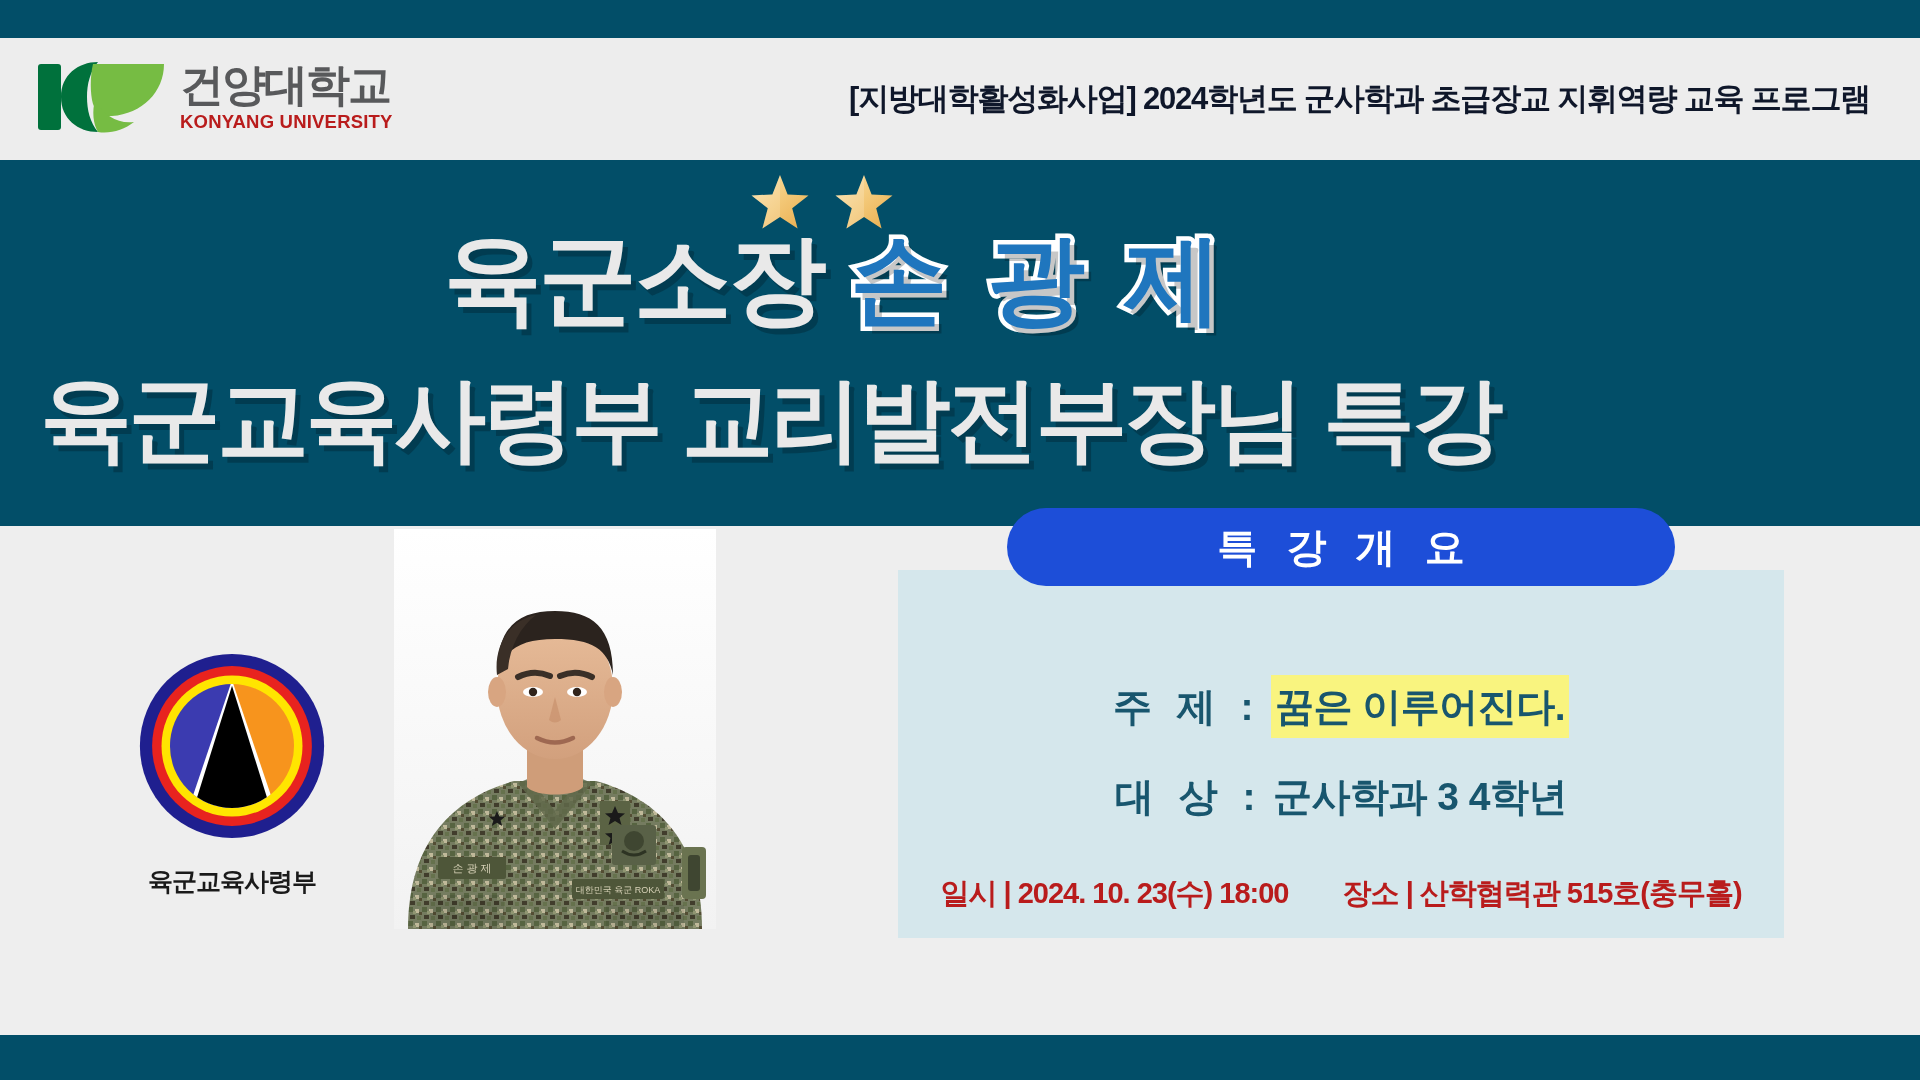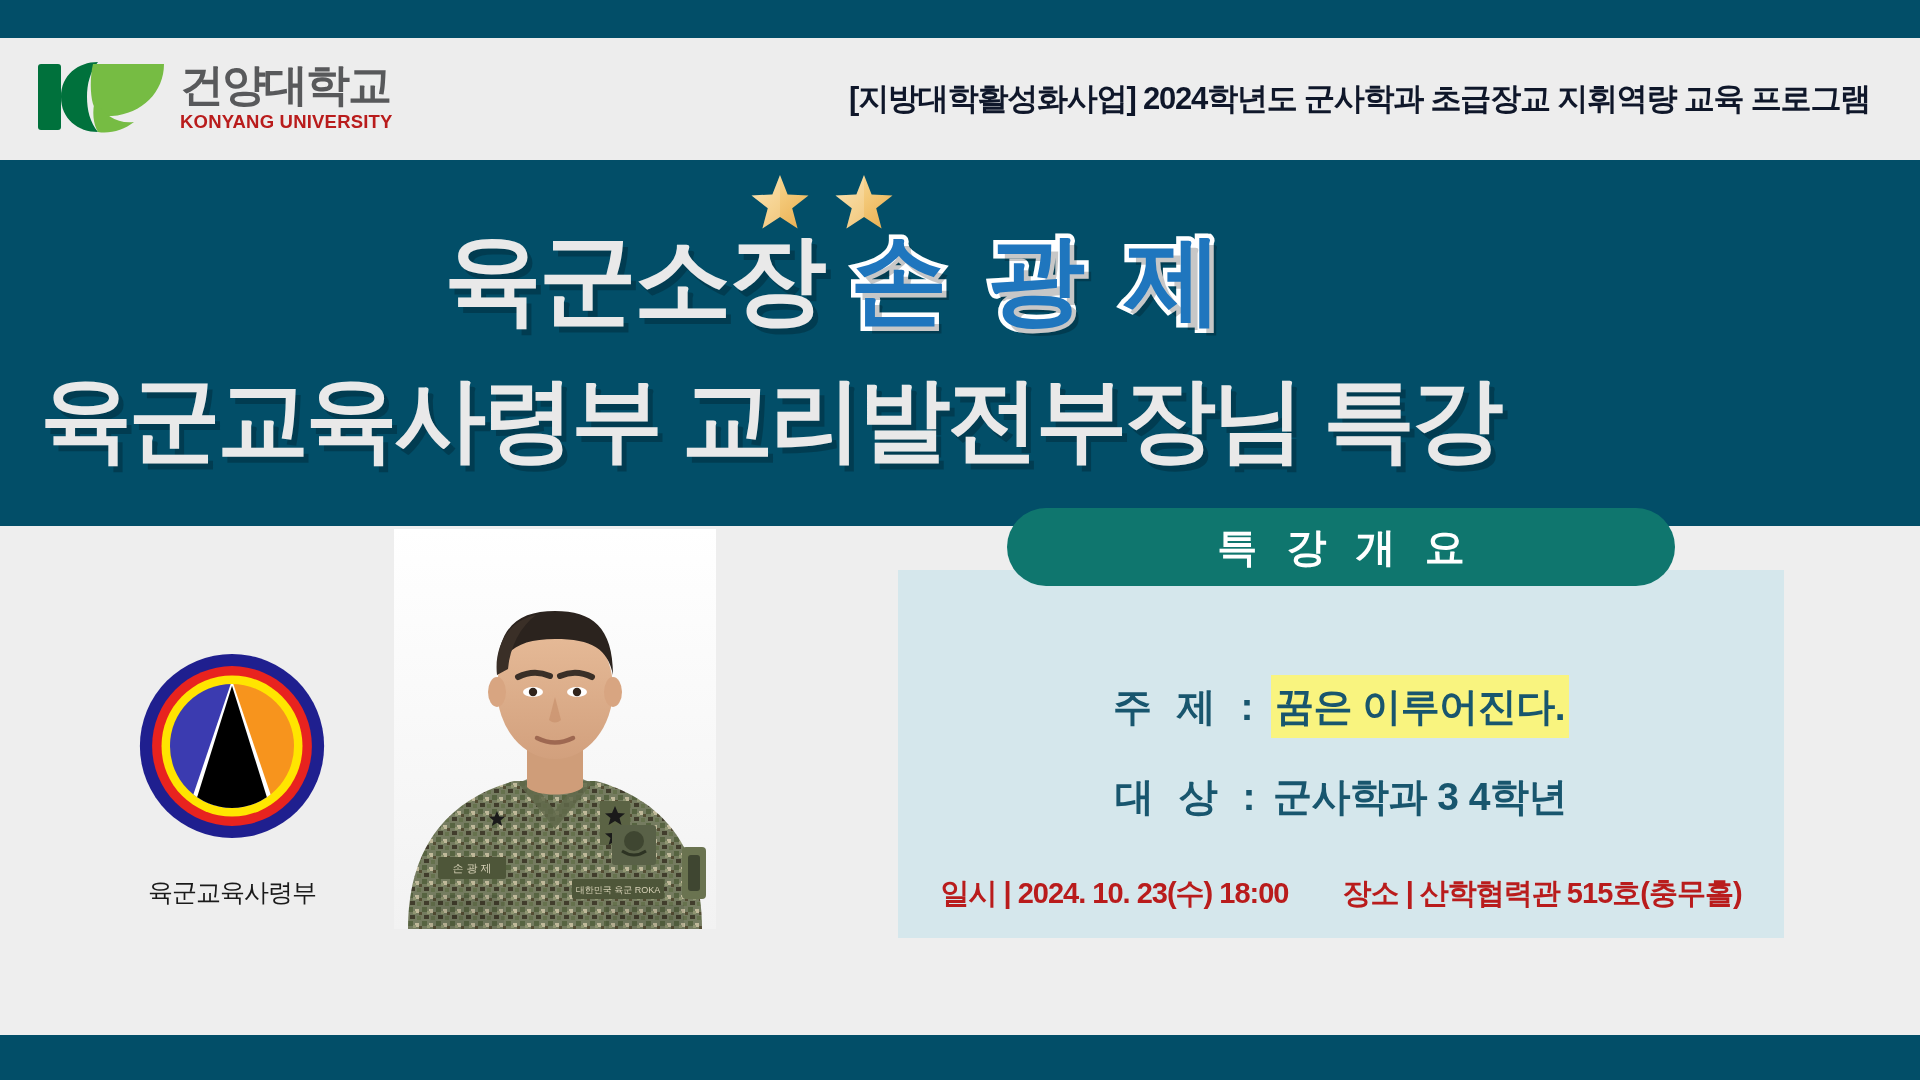--- a/index.html
+++ b/index.html
@@ -167,23 +167,23 @@
     width: 240px;
     text-align: center;
   }
   .emblem {
     width: 188px;
     height: 188px;
     margin: 0 auto;
     display: block;
   }
   .emblem-caption {
-    margin-top: 36px;
+    margin-top: 25px;
     font-size: 25px;
-    font-weight: 400;
+    font-weight: 700;
     color: #1a1a1a;
     letter-spacing: -1px;
   }
 
   
   .portrait {
     position: absolute;
     left: 394px;
     top: 3px;
     width: 322px;
@@ -202,21 +202,21 @@
     height: 368px;
     background: #d5e7ec;
   }
 
   .info-pill {
     position: absolute;
     left: 1007px;
     top: -18px;
     width: 668px;
     height: 78px;
-    background: #0f766e;
+    background: #1d4ed8;
     border-radius: 39px;
     display: flex;
     align-items: center;
     justify-content: center;
   }
   .info-pill-label {
     color: #ffffff;
     font-size: 40px;
     font-weight: 800;
     letter-spacing: 9px;

